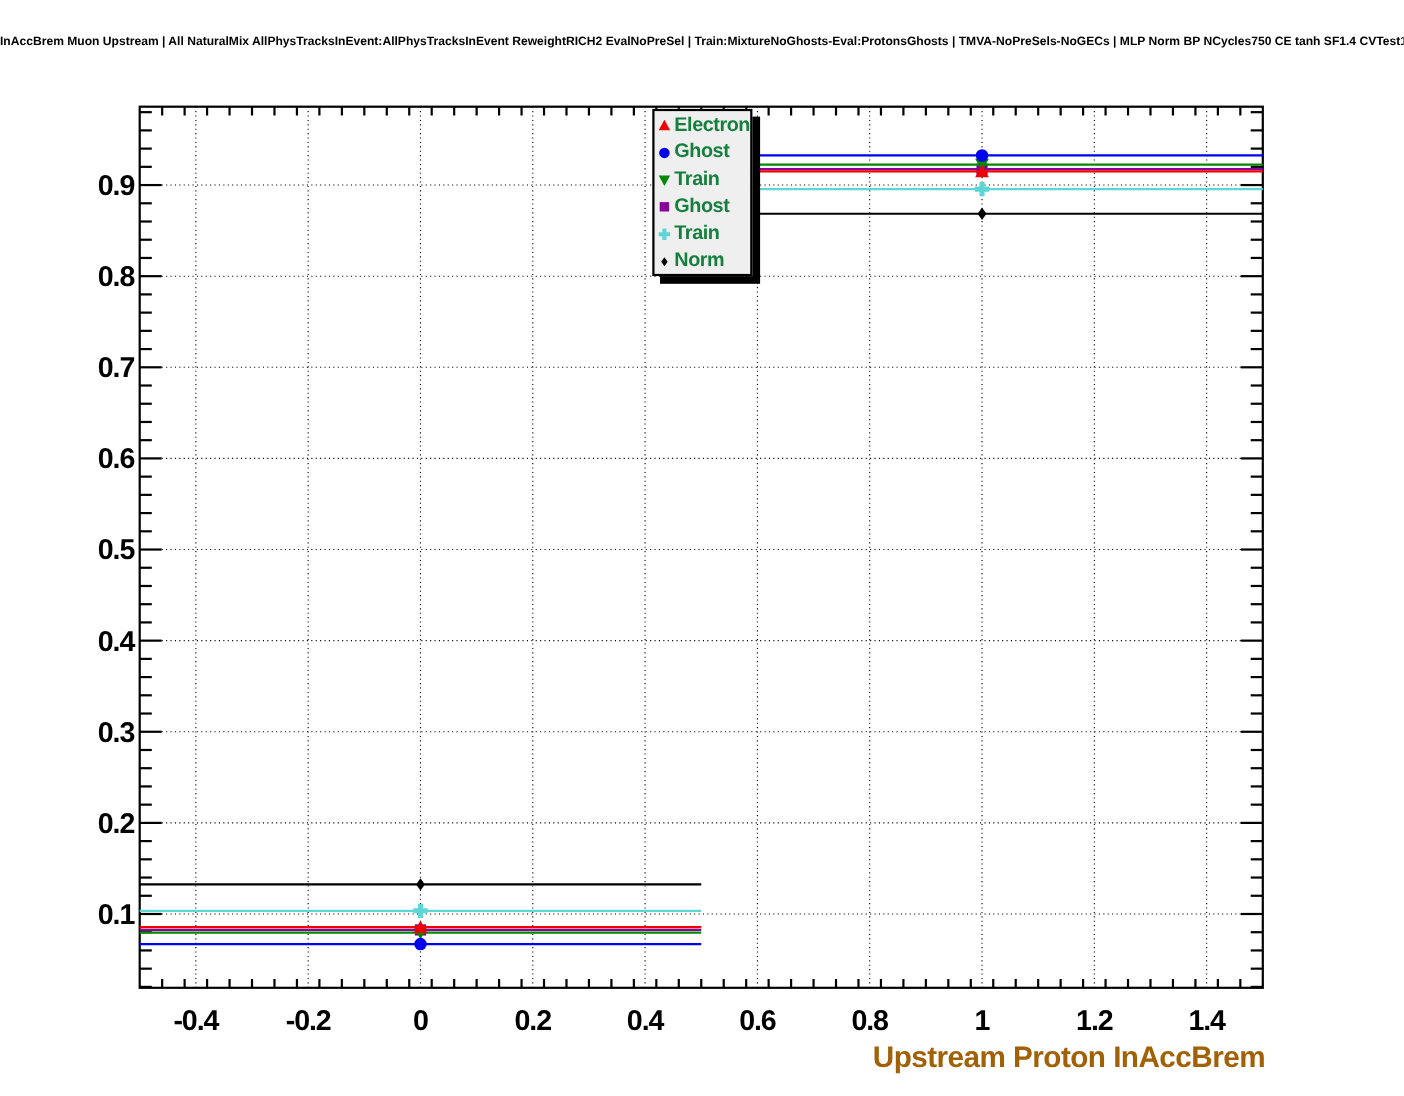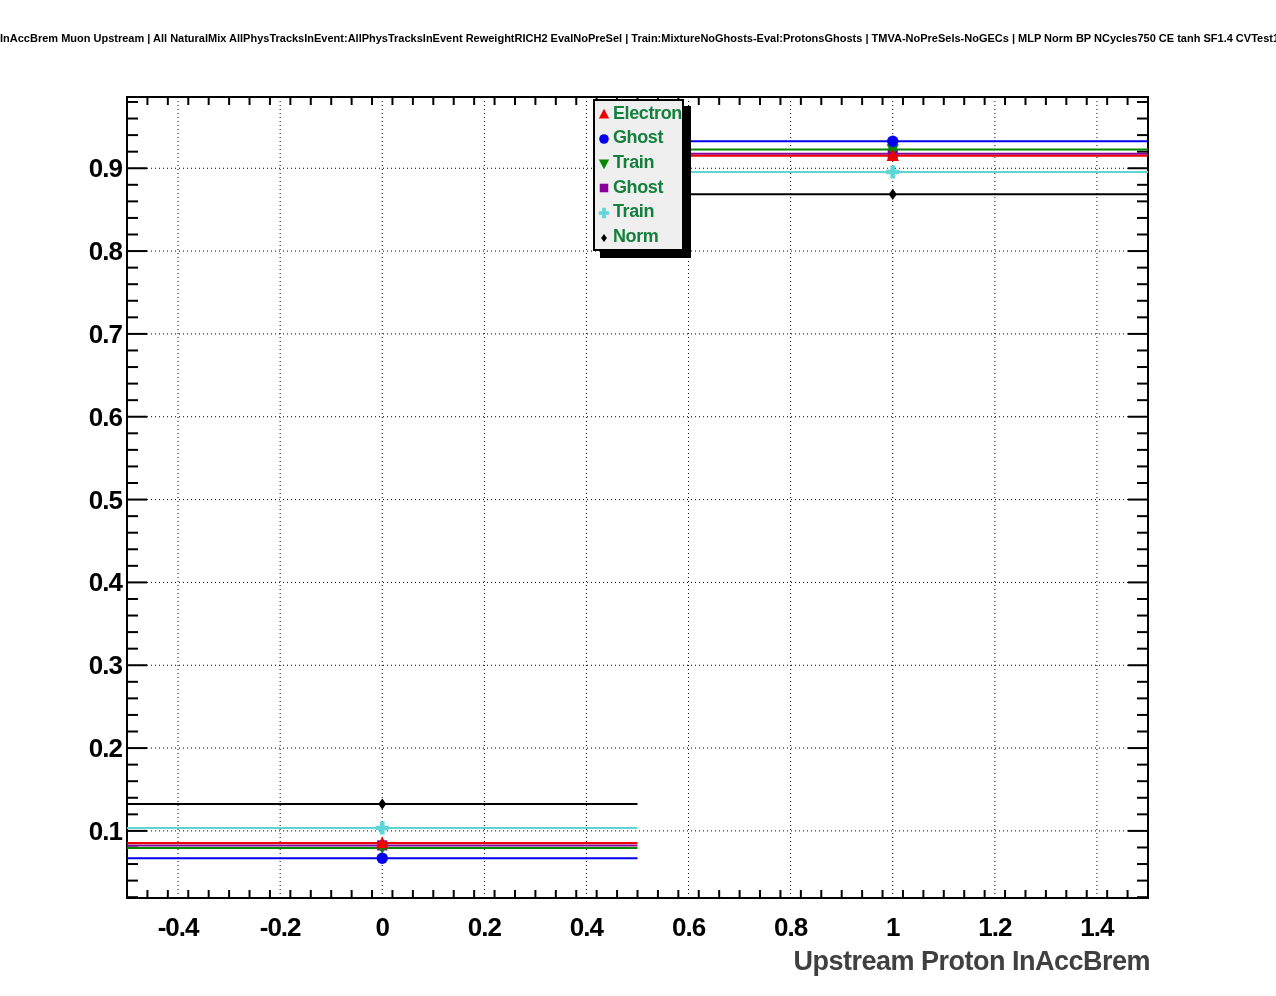--- a/index.html
+++ b/index.html
@@ -30,21 +30,21 @@
     display:flex;align-items:center;height:24px;padding-left:1px;
   }
   .legend-entry svg{flex:0 0 auto;}
   .legend-entry .lbl{
     font-size:18px;font-weight:bold;color:#15803d;
     letter-spacing:-0.4px;white-space:nowrap;
   }
   .x-axis-title{
     position:absolute;top:946px;left:0;width:1150px;
     text-align:right;
-    font-size:27px;font-weight:bold;color:#404040;
+    font-size:27px;font-weight:bold;color:#a16207;
     letter-spacing:-0.5px;
   }
 </style>
 </head>
 <body>
 
 <div class="plot-title">InAccBrem Muon Upstream | All NaturalMix AllPhysTracksInEvent:AllPhysTracksInEvent ReweightRICH2 EvalNoPreSel | Train:MixtureNoGhosts-Eval:ProtonsGhosts | TMVA-NoPreSels-NoGECs | MLP Norm BP NCycles750 CE tanh SF1.4 CVTest15:1e-16 !UseReg</div>
 
 <svg id="chart-svg" width="1276" height="996">
     <g>

